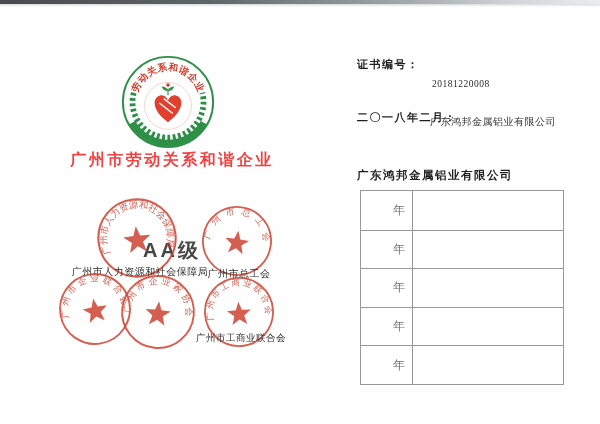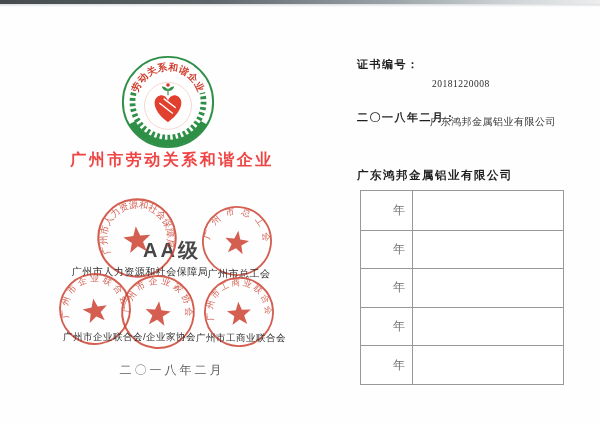--- a/index.html
+++ b/index.html
@@ -140,24 +140,22 @@
     <div class="stamp stamp-5">
       <svg viewBox="0 0 100 100">
         <circle cx="50" cy="50" r="46" fill="none" stroke="#cd4434" stroke-width="2.5"></circle>
         <text font-size="11.5" fill="#cd4434" letter-spacing="3">
           <textPath href="#stamp-arc" startOffset="50%" text-anchor="middle">广州市工商业联合会</textPath>
         </text>
         <polygon points="50,36 54.1,47.3 66.2,47.7 56.7,55.2 60,66.8 50,60 40,66.8 43.3,55.2 33.8,47.7 45.9,47.3" fill="#cd4434"></polygon>
       </svg>
     </div>
 
-    <div class="stamp-label stamp-label-3">广州市企业联合会/企业家协会</div>
     <div class="stamp-label stamp-label-4">广州市工商业联合会</div>
 
-    <div class="issue-date">二〇一八年二月</div>
   </div>
 
   <div class="right-page">
 
     <div class="field-label cert-no-label">证书编号：</div>
     <div class="cert-no-value">20181220008</div>
 
     <div class="field-label holder-label">二〇一八年二月：</div>
     <div class="holder-value">广东鸿邦金属铝业有限公司</div>
 

